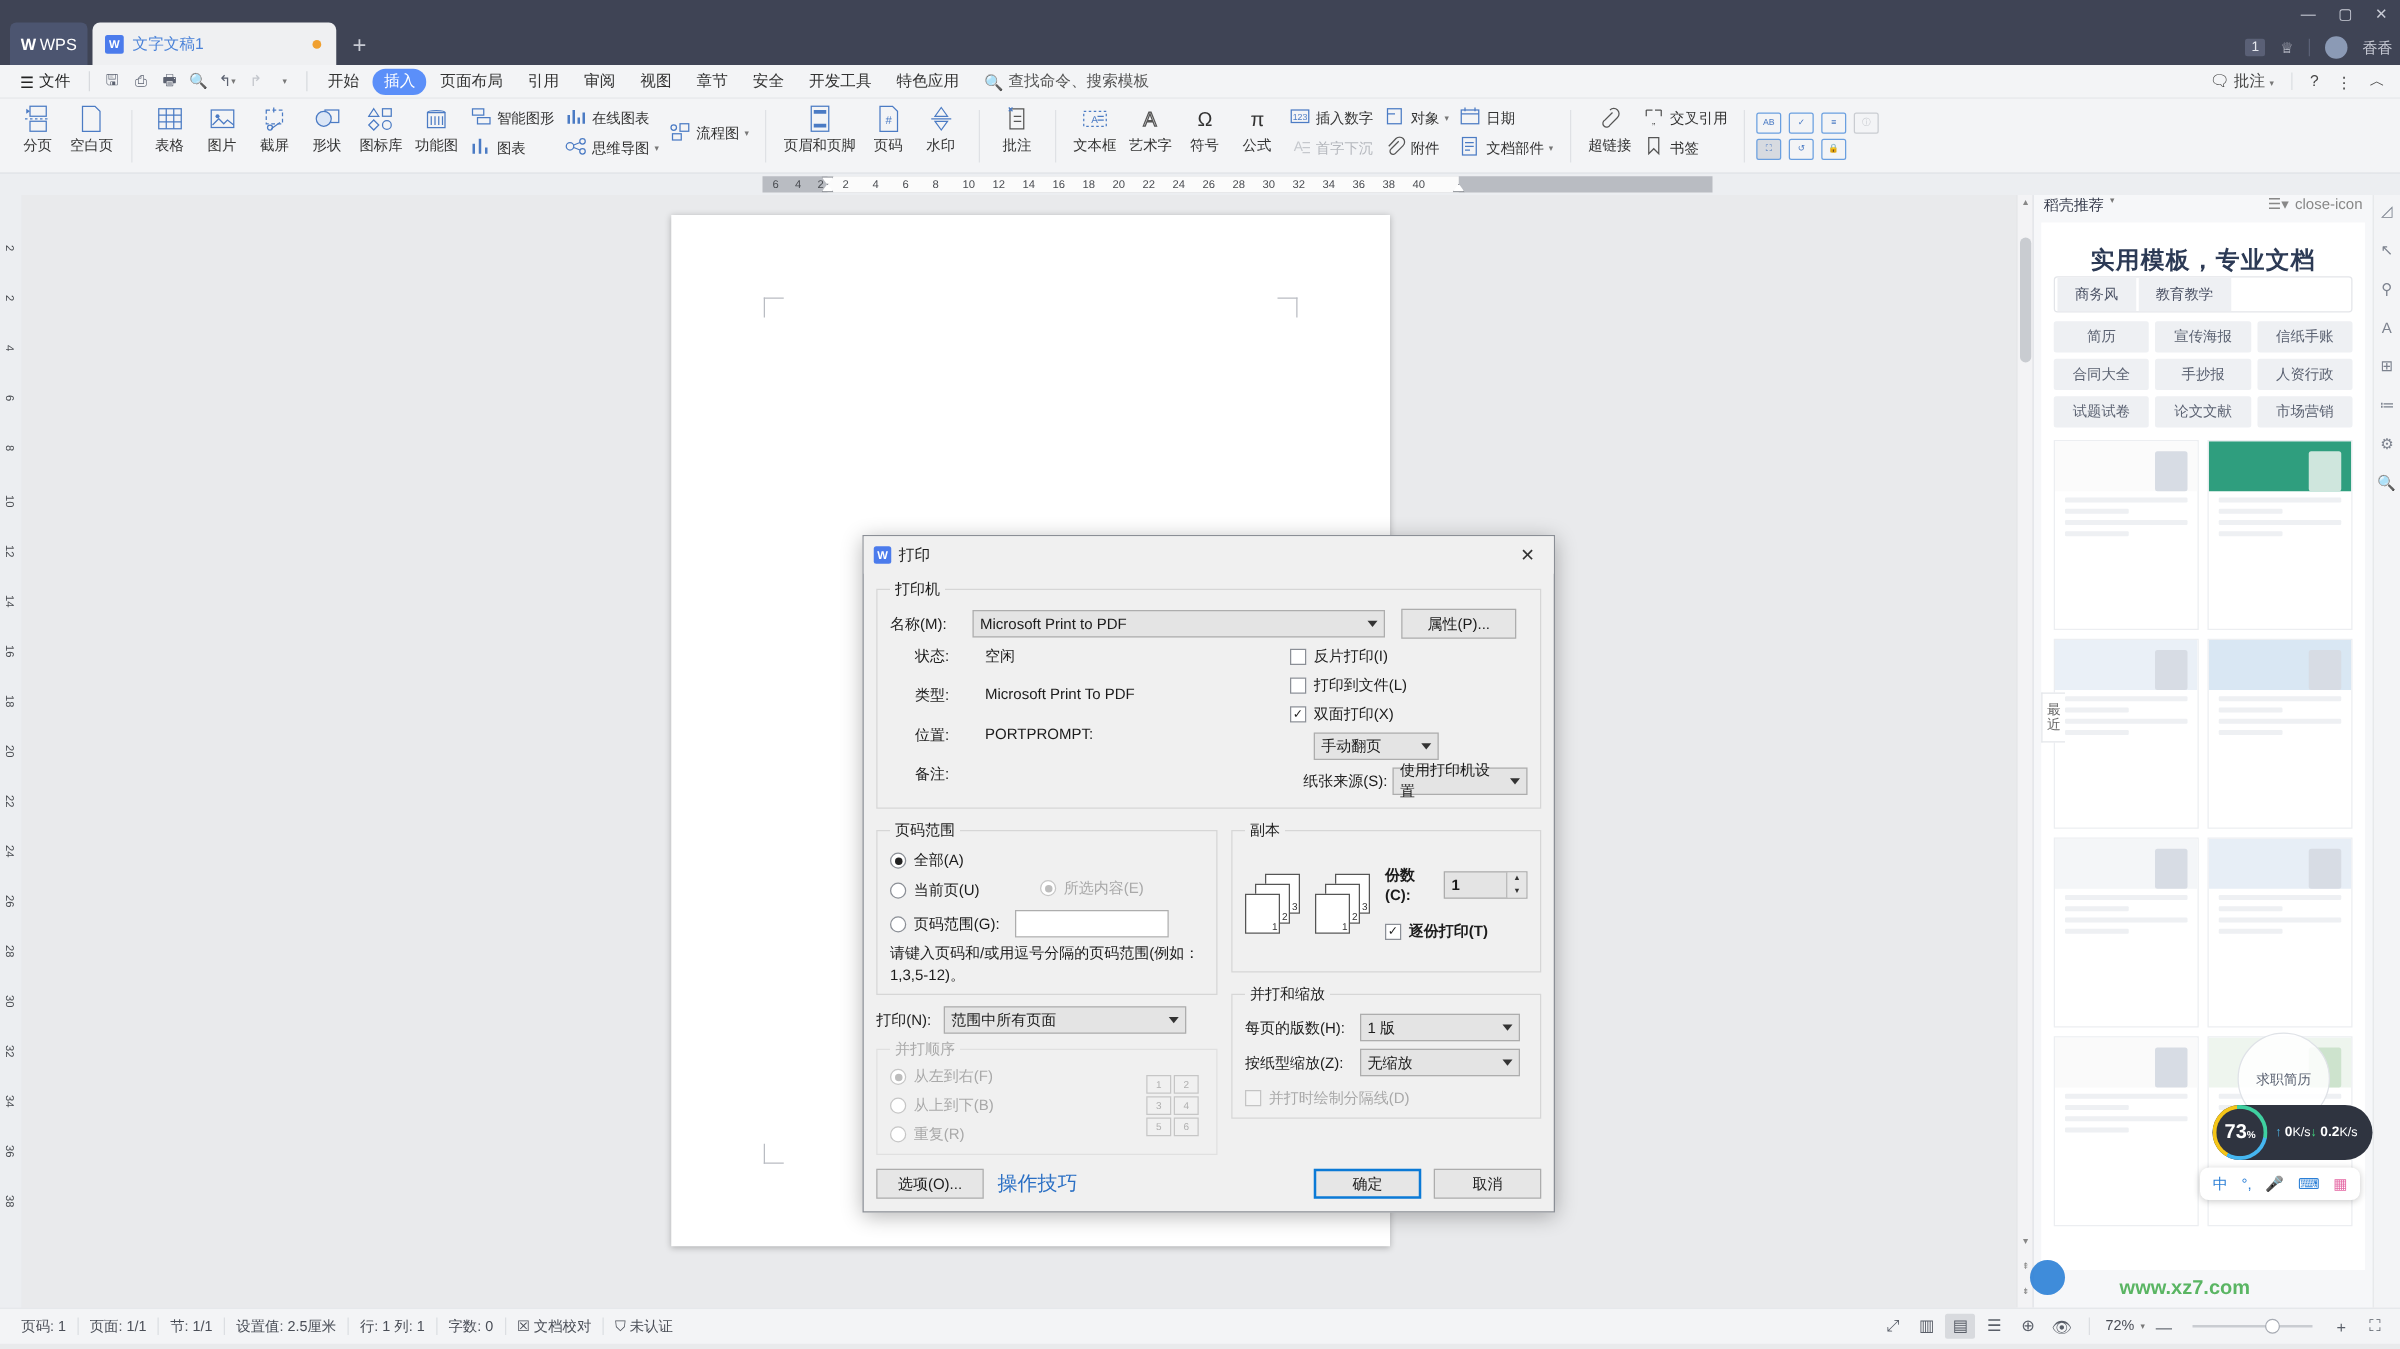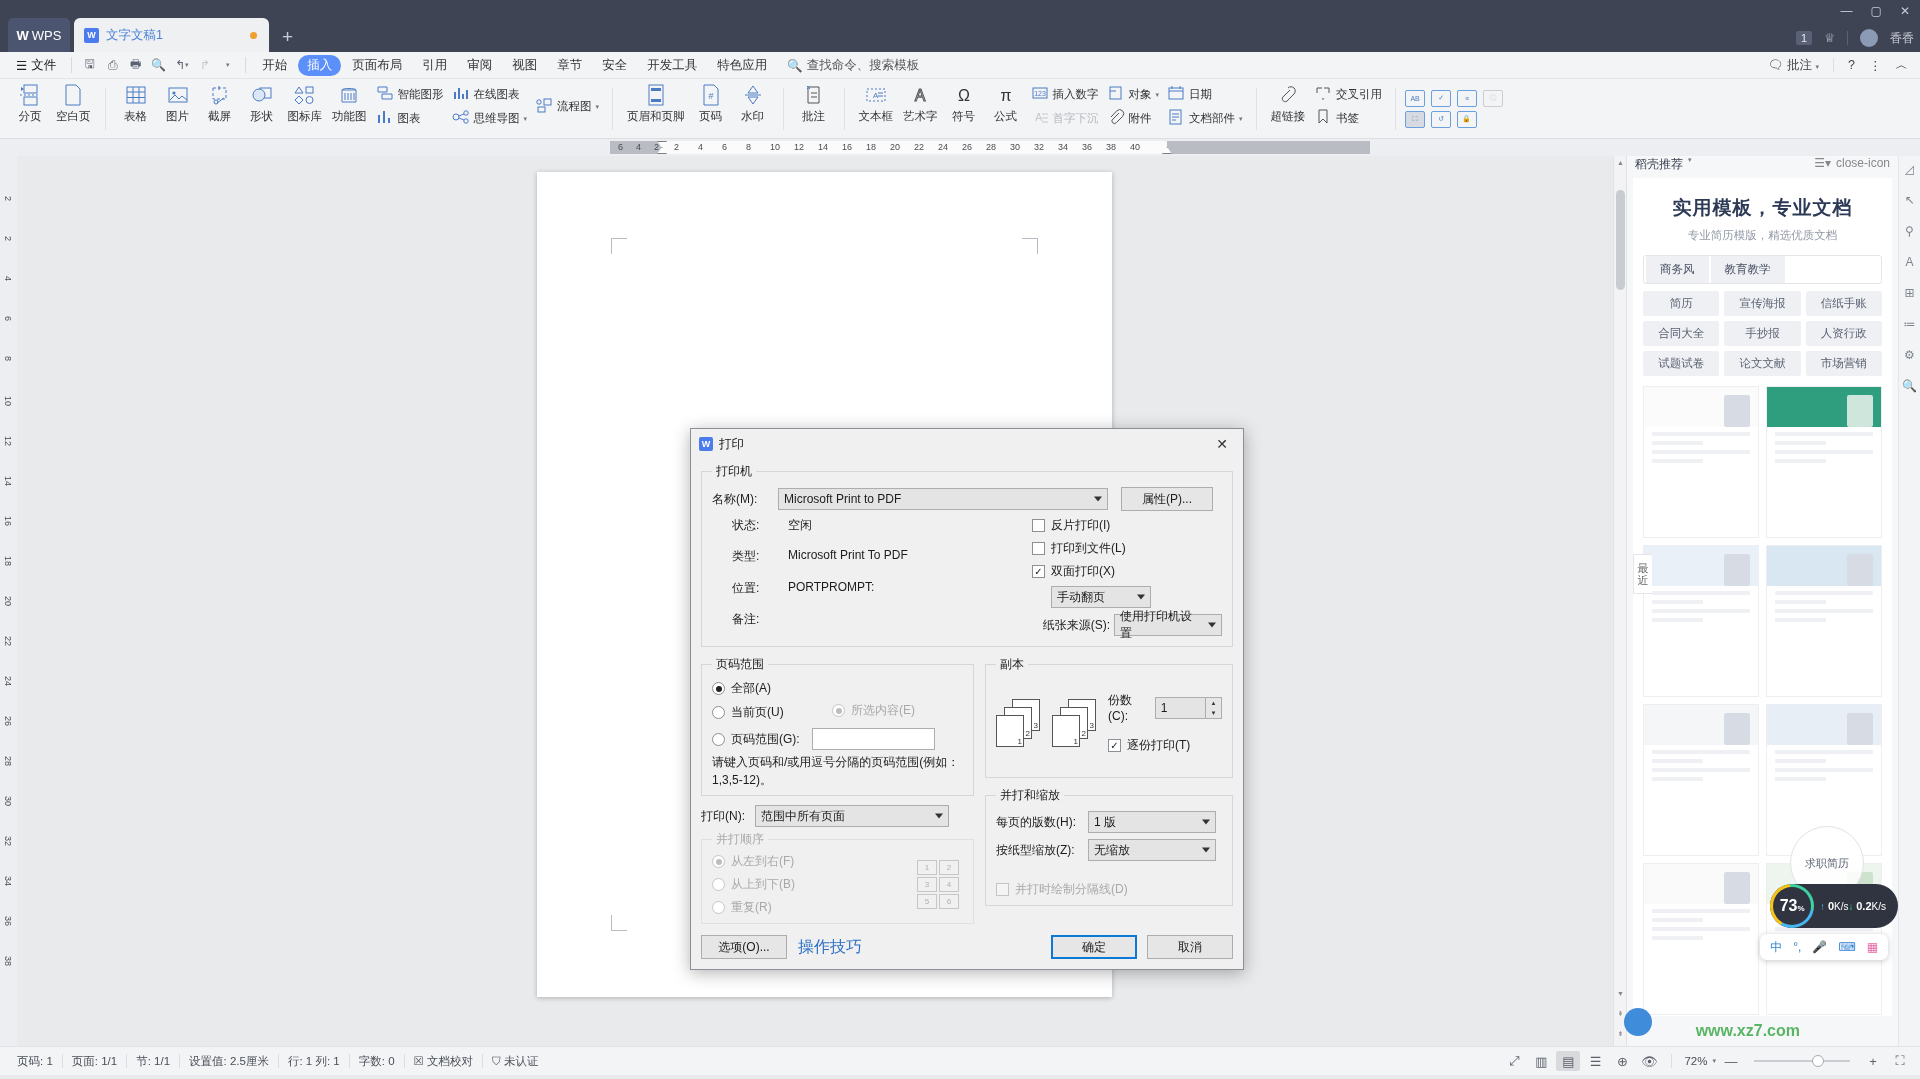--- a/index.html
+++ b/index.html
@@ -651,21 +651,20 @@
   <div id="taskpane">
     <div id="tp-head">
       <span>稻壳推荐</span>
       <span class="caret">▾</span>
       <span class="spacer"></span>
       <span class="hicon">☰▾</span>
       <span class="hicon">close-icon</span>
     </div>
     <div id="tp-body">
       <div class="tp-title">实用模板，专业文档</div>
-      <div class="tp-sub">专业简历模版，精选优质文档</div>
       <div class="tp-searchrow">
         <div class="tp-chip">商务风</div>
         <div class="tp-chip">教育教学</div>
       </div>
       <div class="tp-tags">
         <div class="tp-tag">简历</div>
         <div class="tp-tag">宣传海报</div>
         <div class="tp-tag">信纸手账</div>
         <div class="tp-tag">合同大全</div>
         <div class="tp-tag">手抄报</div>
@@ -906,21 +905,21 @@
                   <i class="p3">
                       <span>3</span>
                     </i>
                   <i class="p2">
                       <span>2</span>
                     </i>
                   <i class="p1">
                       <span>1</span>
                     </i>
                 </div>
-                <div style="flex:1;display:flex;flex-direction:column;gap:14px;">
+                <div style="flex:1;display:flex;flex-direction:column;gap:14px;font-weight:bold;">
                   <div style="display:flex;align-items:center;gap:5px;">
                     <span>份数(C):</span>
                     <div class="ctl spin" style="background:#e4e4e4;width:70px;position:relative;">
                       <span>1</span>
                       <div class="arrows">
                         <div>▲</div>
                         <div>▼</div>
                       </div>
                     </div>
                   </div>
@@ -941,21 +940,21 @@
                   <span class="ar"></span>
                 </div>
               </div>
               <div class="row">
                 <span class="lab" style="width:92px;">按纸型缩放(Z):</span>
                 <div class="ctl combo" style="width:128px;">
                   <span>无缩放</span>
                   <span class="ar"></span>
                 </div>
               </div>
-              <div class="chk" style="margin-top:20px;">
+              <div class="chk" style="margin-top:9px;">
                 <span class="box dis"></span>
                 <span class="muted">并打时绘制分隔线(D)</span>
               </div>
             </fieldset>
           </div>
         </div>
 
         <div style="display:flex;align-items:center;margin-top:2px;">
           <div class="btn" style="width:62px;">选项(O)...</div>
           <a class="link" style="margin-left:11px;">操作技巧</a>

